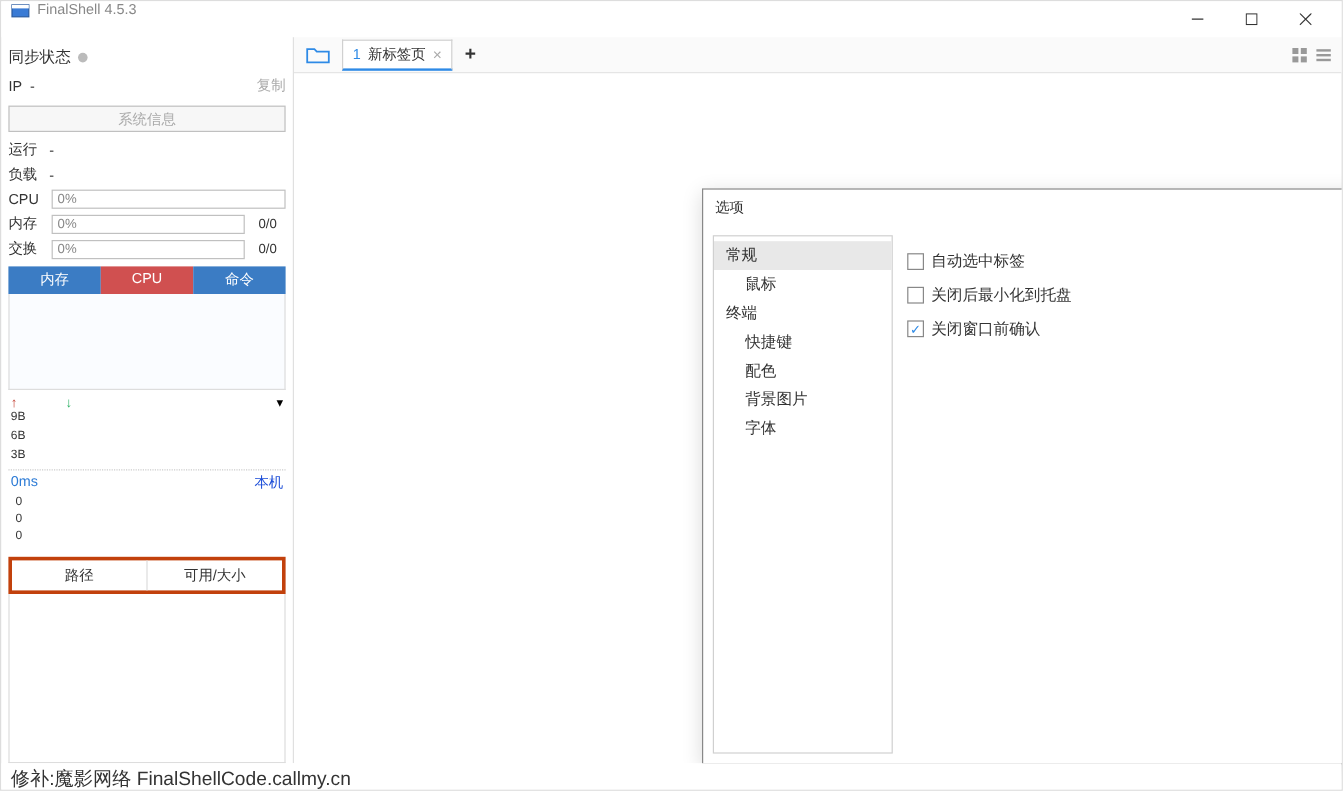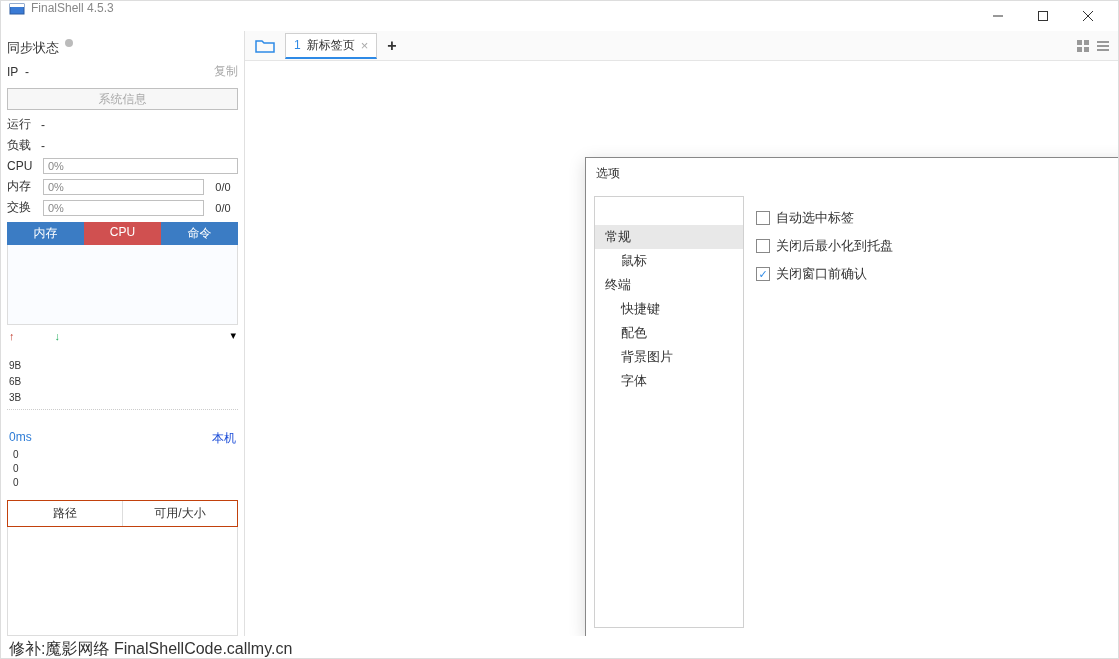--- a/index.html
+++ b/index.html
@@ -11,21 +11,21 @@
 .titlebar .title { color: #888; font-size: 12px; flex: 1; }
 .titlebar .win-controls { display: flex; }
 .titlebar .win-btn { width: 45px; height: 30px; display: flex; align-items: center; justify-content: center; color: #555; cursor: pointer; }
 
 
 .main { display: flex; height: calc(100% - 30px - 22px); }
 .sidebar { width: 244px; border-right: 1px solid #e0e0e0; padding: 6px 6px 0 6px; display: flex; flex-direction: column; }
 .content { flex: 1; display: flex; flex-direction: column; position: relative; }
 
 
-.sync-row { display: flex; padding: 2px 0; }
+.sync-row { display: flex; align-items: center; padding: 2px 0; }
 .sync-row .label { font-size: 13px; }
 .sync-dot { width: 8px; height: 8px; border-radius: 50%; background: #bbb; margin-left: 6px; }
 .ip-row { display: flex; align-items: center; padding: 4px 0; justify-content: space-between; }
 .ip-row .ip-label { font-size: 12px; }
 .ip-row .copy { color: #aaa; font-size: 12px; cursor: pointer; }
 .sysinfo-btn { border: 1px solid #c0c0c0; background: #f7f7f7; color: #aaa; height: 22px; width: 100%; margin: 4px 0; cursor: pointer; font-size: 12px; }
 .kv { display: flex; align-items: center; padding: 2px 0; font-size: 12px; }
 .kv .k { width: 34px; }
 .kv .v { flex: 1; }
 .meter-row { display: flex; align-items: center; padding: 2px 0; gap: 4px; }
@@ -35,28 +35,28 @@
 .tabs3 { display: flex; margin-top: 4px; }
 .tabs3 .t { flex: 1; text-align: center; padding: 3px 0; font-size: 12px; color: #fff; cursor: pointer; }
 .t-mem { background: #3b7cc4; }
 .t-cpu { background: #d05050; }
 .t-cmd { background: #3b7cc4; }
 .chart-area { height: 80px; border: 1px solid #ddd; border-top: none; background: #fafcff; }
 .net-row { display: flex; align-items: center; padding: 4px 2px 0; justify-content: space-between; font-size: 11px; }
 .net-row .up { color: #c0392b; }
 .net-row .down { color: #27ae60; margin-left: 40px;}
 .net-row .expand { color: #000; }
-.netgraph { height: 50px; border-bottom: 1px dotted #ccc; margin: 18px 0; position: relative; text-align: right; }
+.netgraph { height: 50px; border-bottom: 1px dotted #ccc; margin: 0 0; position: relative; text-align: right; }
 .netgraph .yl { position: absolute; left: 2px; font-size: 10px; color: #333; }
 .ping-row { display: flex; justify-content: space-between; padding: 2px; font-size: 12px; }
 .ping-row .ms { color: #2e7cd6; }
 .ping-row .host { color: #1d4ed8; margin-left: 24px; }
 .pinggraph { height: 45px; position: relative; }
 .pinggraph .yl { position: absolute; left: 6px; font-size: 10px; color: #333; white-space: pre; }
-.path-header { display: flex; border: 1px solid #c2410c; margin-top: 6px; }
+.path-header { display: flex; border: 3px solid #c2410c; margin-top: 6px; }
 .path-header .col { flex: 1; text-align: center; padding: 4px 0; font-size: 12px; border-right: 1px solid #ddd; }
 .path-header .col:last-child { border-right: none; }
 .path-body { flex: 1; border: 1px solid #ddd; border-top: none; min-height: 80px; }
 
 
 .tabbar { height: 30px; display: flex; align-items: center; border-bottom: 1px solid #e5e5e5; padding: 0 6px; background: #fafafa; }
 .folder-icon { color: #2e8ae6; margin: 0 10px 0 4px; }
 .tab { display: flex; align-items: center; height: 26px; padding: 0 8px; border: 1px solid #d0d0d0; border-bottom: 2px solid #2e8ae6; background: #fff; font-size: 12px; gap: 6px; cursor: pointer; }
 .tab .num { color: #2e8ae6; }
 .tab .close { color: #aaa; cursor: pointer; font-size: 13px; }
@@ -66,21 +66,21 @@
 .view-icons .vi { width: 18px; height: 18px; display: flex; align-items: center; justify-content: center; cursor: pointer; }
 
 
 .dialog { position: absolute; left: 340px; top: 126px; width: 665px; height: 480px; background: #fff; border: 1px solid #888; box-shadow: 0 4px 16px rgba(0,0,0,0.15); display: flex; flex-direction: column; }
 .dlg-title { height: 30px; display: flex; align-items: center; padding: 0 10px; font-size: 12px; }
 .dlg-title .t { flex: 1; }
 .dlg-body { flex: 1; display: flex; padding: 8px; gap: 8px; }
 .dlg-nav { width: 150px; border: 1px solid #d0d0d0; padding: 4px 0; }
 .dlg-nav .item { padding: 3px 10px; font-size: 13px; cursor: pointer; }
 .dlg-nav .item.sub { padding-left: 26px; }
-.dlg-nav .item.sel { background: #e8e8e8; margin-top: 24px; }
+.dlg-nav .item.sel { background: #e8e8e8; }
 .dlg-opts { flex: 1; padding: 8px 4px; }
 .opt-row { display: flex; align-items: center; gap: 6px; padding: 5px 0; font-size: 13px; }
 .opt-row .cb { width: 14px; height: 14px; border: 1px solid #888; display: flex; align-items: center; justify-content: center; font-size: 11px; color: #2e8ae6; cursor: pointer; }
 .opt-row .cb.checked::after { content: "✓"; }
 
 
 .statusbar { position: absolute; bottom: 0; left: 0; right: 0; height: 22px; padding: 3px 8px; font-size: 16px; color: #333; background: #fff; }
 
 svg { display: block; }
 </style>

